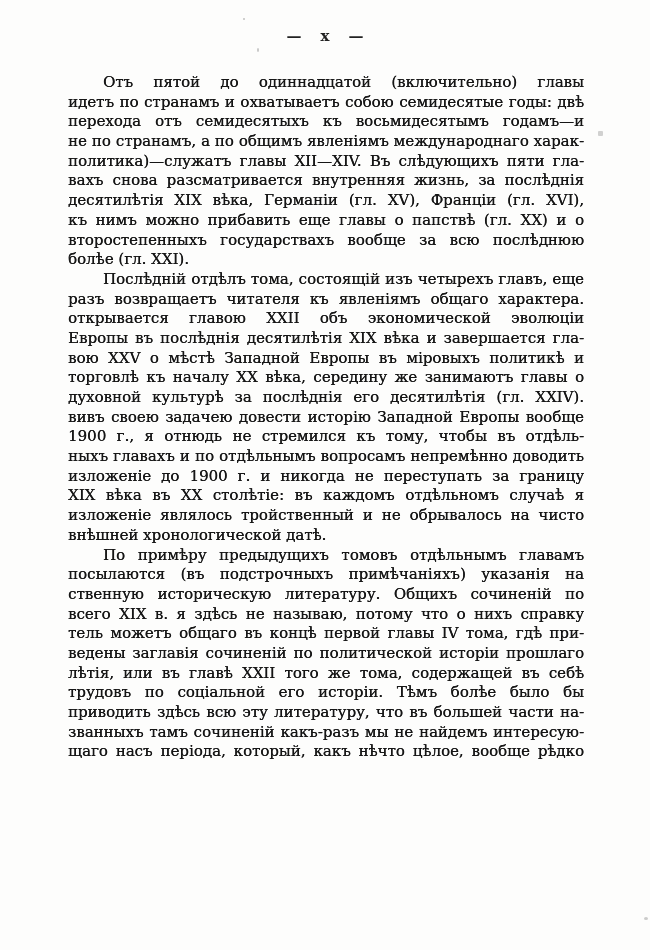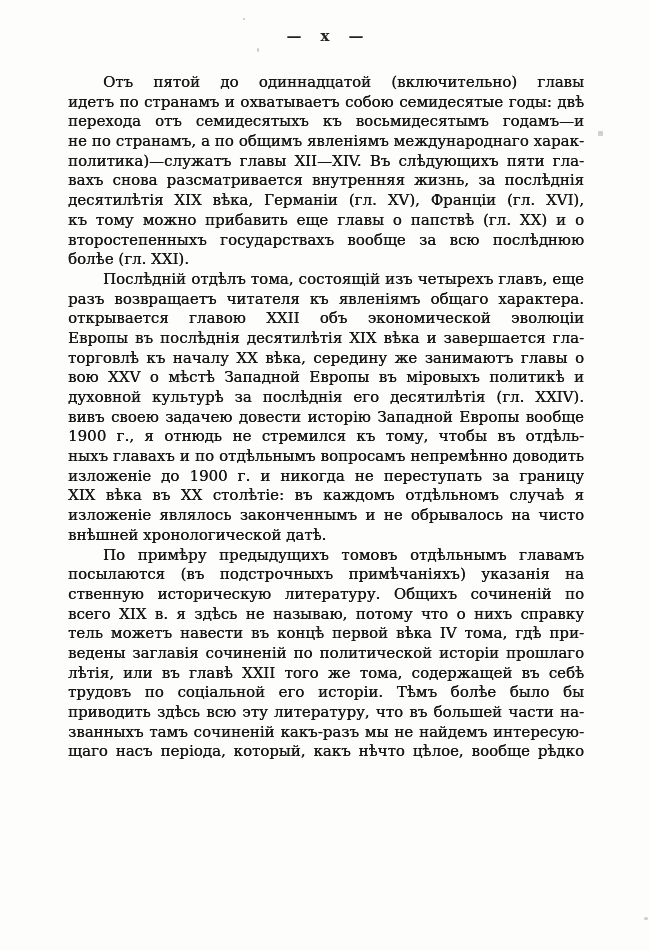--- a/index.html
+++ b/index.html
@@ -63,46 +63,46 @@
 
   <div class="text-block">
       <div class="paragraph">
         <div class="line first">Отъ пятой до одиннадцатой (включительно) главы изложеніе</div>
         <div class="line">идетъ по странамъ и охватываетъ собою семидесятые годы: двѣ</div>
         <div class="line">перехода отъ семидесятыхъ къ восьмидесятымъ годамъ—и опять</div>
         <div class="line">не по странамъ, а по общимъ явленіямъ международнаго харак-</div>
         <div class="line">политика)—служатъ главы XII—XIV. Въ слѣдующихъ пяти гла-</div>
         <div class="line">вахъ снова разсматривается внутренняя жизнь, за послѣднія два</div>
         <div class="line">десятилѣтія XIX вѣка, Германіи (гл. XV), Франціи (гл. XVI),</div>
-        <div class="line">къ тому можно прибавить еще главы о папствѣ (гл. XX) и о</div>
+        <div class="line">къ нимъ можно прибавить еще главы о папствѣ (гл. XX) и о</div>
         <div class="line">второстепенныхъ государствахъ вообще за всю послѣднюю треть</div>
         <div class="line end">болѣе (гл. XXI).</div>
       </div>
       <div class="paragraph">
         <div class="line first">Послѣдній отдѣлъ тома, состоящій изъ четырехъ главъ, еще</div>
         <div class="line">разъ возвращаетъ читателя къ явленіямъ общаго характера. Онъ</div>
         <div class="line">открывается главою XXII объ экономической эволюціи Западной</div>
         <div class="line">Европы въ послѣднія десятилѣтія XIX вѣка и завершается гла-</div>
+        <div class="line">вою XXV о мѣстѣ Западной Европы въ міровыхъ политикѣ и</div>
         <div class="line">торговлѣ къ началу XX вѣка, середину же занимаютъ главы о</div>
-        <div class="line">вою XXV о мѣстѣ Западной Европы въ міровыхъ политикѣ и</div>
         <div class="line">духовной культурѣ за послѣднія его десятилѣтія (гл. XXIV). Поста-</div>
         <div class="line">вивъ своею задачею довести исторію Западной Европы вообще до</div>
         <div class="line">1900 г., я отнюдь не стремился къ тому, чтобы въ отдѣль-</div>
         <div class="line">ныхъ главахъ и по отдѣльнымъ вопросамъ непремѣнно доводить</div>
         <div class="line">изложеніе до 1900 г. и никогда не переступать за границу</div>
         <div class="line">XIX вѣка въ XX столѣтіе: въ каждомъ отдѣльномъ случаѣ я</div>
-        <div class="line">изложеніе являлось законченнымъ и не обрывалось на чисто</div>
+        <div class="line">изложеніе являлось тройственный и не обрывалось на чисто</div>
         <div class="line end">внѣшней хронологической датѣ.</div>
       </div>
       <div class="paragraph">
         <div class="line first">По примѣру предыдущихъ томовъ отдѣльнымъ главамъ пред-</div>
         <div class="line">посылаются (въ подстрочныхъ примѣчаніяхъ) указанія на соотвѣт-</div>
         <div class="line">ственную историческую литературу. Общихъ сочиненій по исторіи</div>
         <div class="line">всего XIX в. я здѣсь не называю, потому что о нихъ справку чита-</div>
-        <div class="line">тель можетъ навести въ концѣ первой вѣка IV тома, гдѣ при-</div>
+        <div class="line">тель можетъ общаго въ концѣ первой главы IV тома, гдѣ при-</div>
         <div class="line">ведены заглавія сочиненій по политической исторіи прошлаго сто-</div>
         <div class="line">лѣтія, или въ главѣ XXII того же тома, содержащей въ себѣ обзоръ</div>
         <div class="line">трудовъ по соціальной его исторіи. Тѣмъ болѣе было бы излишне</div>
         <div class="line">приводить здѣсь всю эту литературу, что въ большей части на-</div>
         <div class="line">званныхъ тамъ сочиненій какъ-разъ мы не найдемъ интересую-</div>
         <div class="line">щаго насъ періода, который, какъ нѣчто цѣлое, вообще рѣдко</div>
       </div>
     </div>
 
   <div class="speck" style="left:243px; top:18px; width:2px; height:2px; opacity:.55;"></div>

